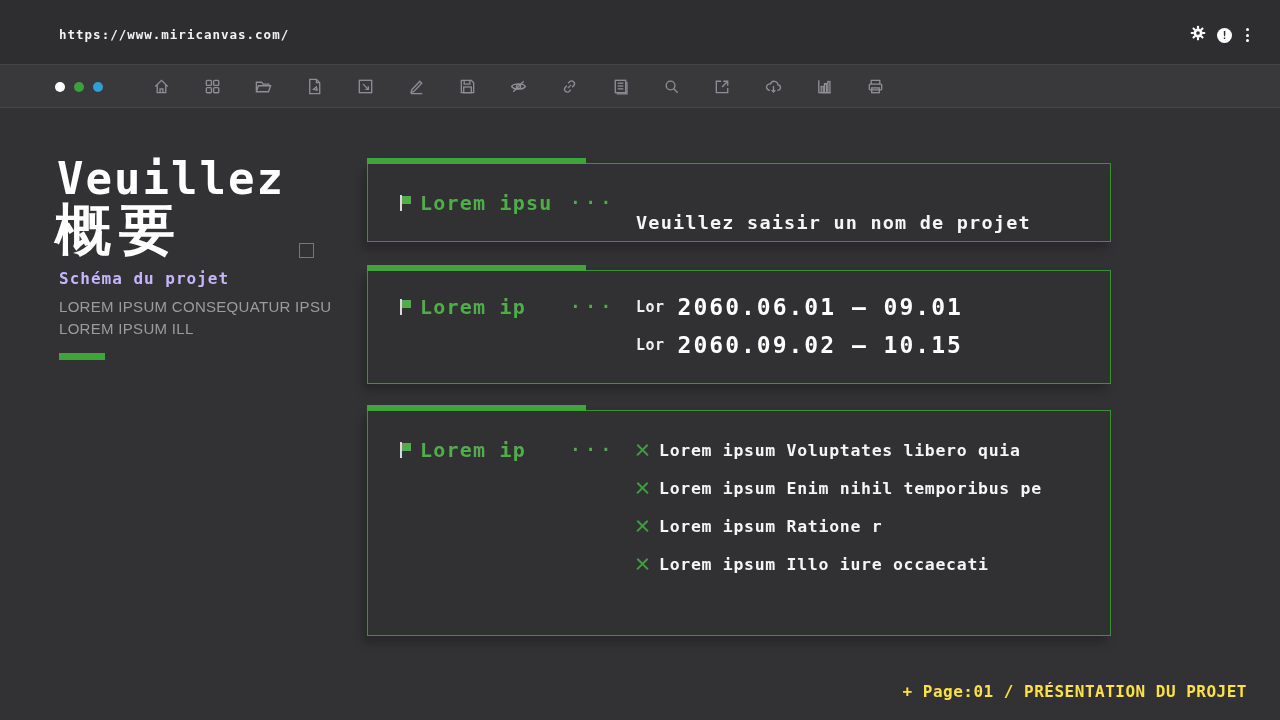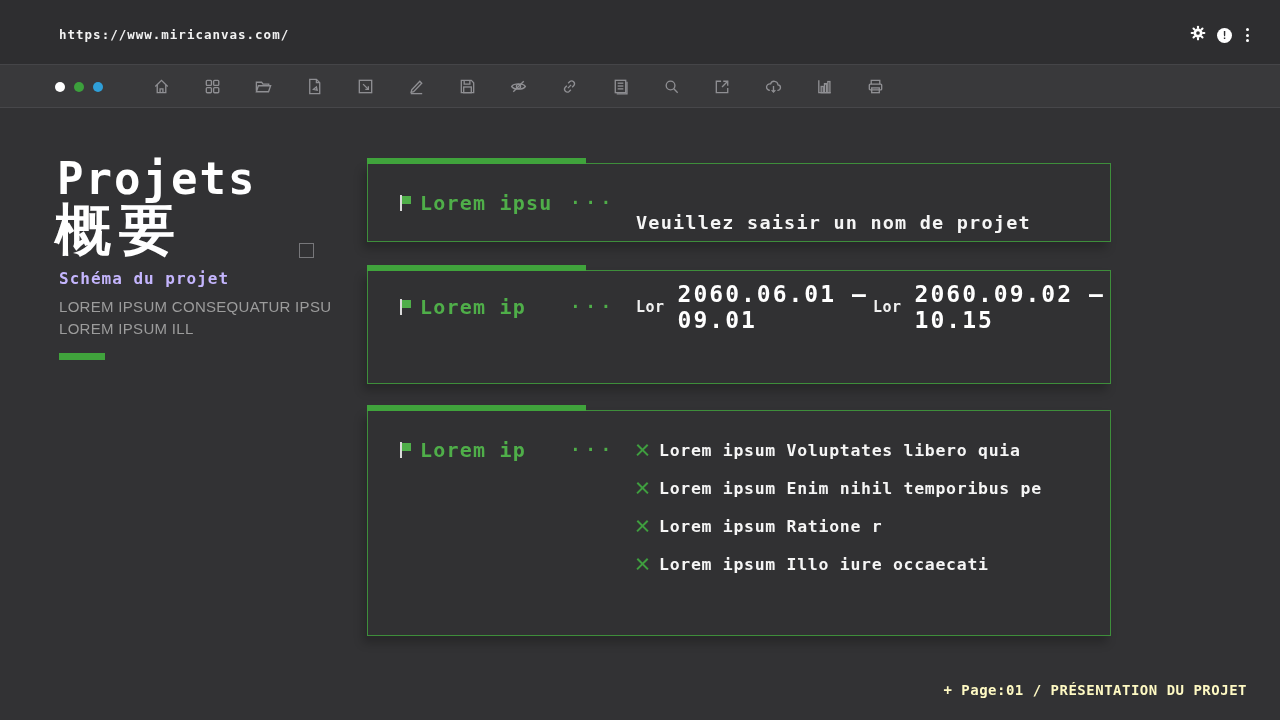--- a/index.html
+++ b/index.html
@@ -57,39 +57,39 @@
   .panel-label { color:#4fae49; font-weight:bold; font-family:"DejaVu Sans Mono",monospace;
                  font-size:20px; letter-spacing:1.2px; }
   .panel-dots { color:#4fae49; font-weight:bold; font-family:"DejaVu Sans Mono",monospace;
                 font-size:17px; letter-spacing:5px; margin-left:auto; margin-right:20px; }
 
   .p1-text { align-self:center; color:#f5f5f5; font-weight:bold; font-family:"DejaVu Sans Mono",monospace;
              font-size:18.5px; letter-spacing:1.2px;margin-top:40px; }
 
   .p2 .title-col, .p3 .title-col { align-items:flex-start; }
   .title-group { display:flex; align-items:center; height:38px; width:100%; }
-  .p2-rows { padding-top:17px; display:flex; flex-direction:row; }
+  .p2-rows { padding-top:17px; display:flex; flex-direction:column; }
   .date-row { height:38px; display:flex; align-items:center; gap:13px; }
   .date-prefix { color:#f0f0f0; font-weight:bold; font-family:"DejaVu Sans Mono",monospace;
                  font-size:15px; letter-spacing:0.5px; }
   .date-value { color:#ffffff; font-weight:bold; font-family:"DejaVu Sans Mono",monospace;
                 font-size:23px; letter-spacing:2px; }
 
   .p3-items { padding-top:20px; display:flex; flex-direction:column; }
   .check-row { height:38px; display:flex; align-items:center; gap:10px;text-align:right; }
   .x-icon { position:relative; width:13px; height:13px; flex:none; }
   .x-icon::before, .x-icon::after { content:""; position:absolute; left:-1px; top:5.5px;
       width:15px; height:2.4px; background:#3f9e3f; }
   .x-icon::before { transform:rotate(45deg); }
   .x-icon::after  { transform:rotate(-45deg); }
   .item-text { color:#f5f5f5; font-weight:bold; font-family:"DejaVu Sans Mono",monospace;
                font-size:16.5px; letter-spacing:0.7px; }
 
-  .footer { position:absolute; right:33px; top:573px; color:#fef9c3; font-weight:bold;
-            font-family:"DejaVu Sans Mono",monospace; font-size:14px; letter-spacing:0.5px;text-align:right; }
+  .footer { position:absolute; right:33px; top:573px; color:#fde047; font-weight:bold;
+            font-family:"DejaVu Sans Mono",monospace; font-size:16px; letter-spacing:0.5px;text-align:right; }
 </style>
 </head>
 <body>
 
 <div class="topbar">
   <div class="url">https://www.miricanvas.com/</div>
   <div class="topright">
     <span>
       <svg width="16" height="16" viewBox="0 0 20 20">
         <g fill="#ffffff">
@@ -226,21 +226,21 @@
           <path d="M5.5 7.5 V3.5 H14.5 V7.5"></path>
           <rect x="3.5" y="7.5" width="13" height="6" rx="1"></rect>
           <rect x="6" y="11.5" width="8" height="5"></rect>
         </svg>
       </span>
   </div>
 </div>
 
 <div class="canvas">
 
-  <div class="slide-title">Projets</div>
+  <div class="slide-title">Veuillez</div>
   <div class="slide-title-cjk">概要</div>
   <div class="tagline">Schéma du projet</div>
   <div class="desc">
     <div>LOREM IPSUM CONSEQUATUR IPSU</div>
     <div>LOREM IPSUM ILL</div>
   </div>
   <div class="green-bar"></div>
   <div class="ghost-square"></div>
 
   <div class="panel panel-1">

